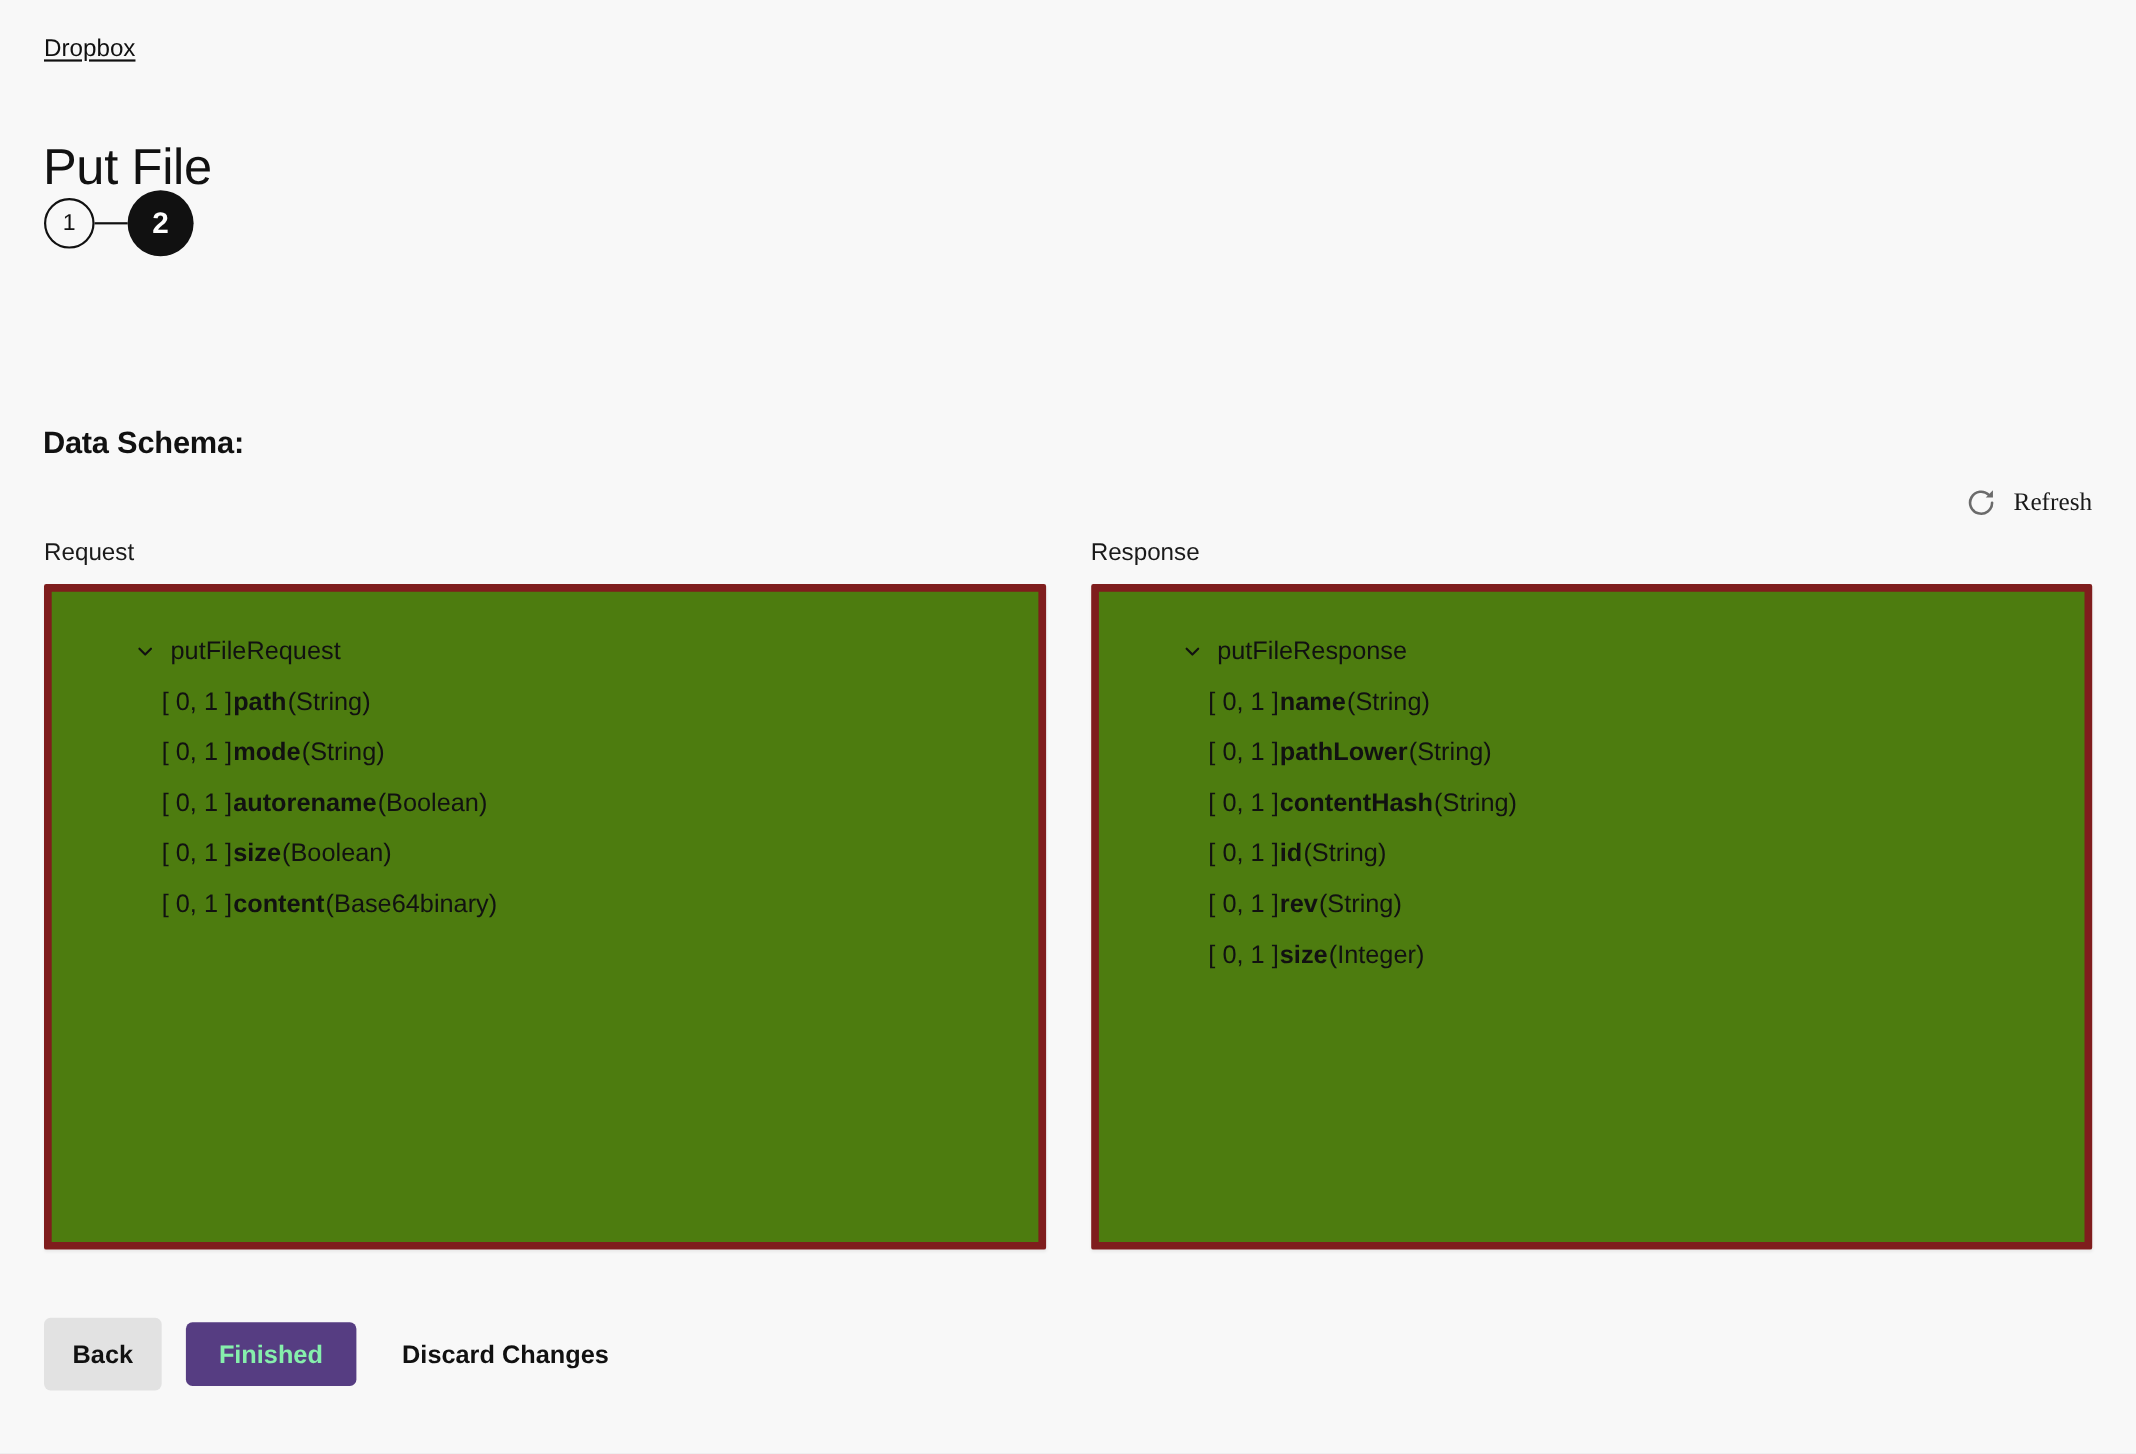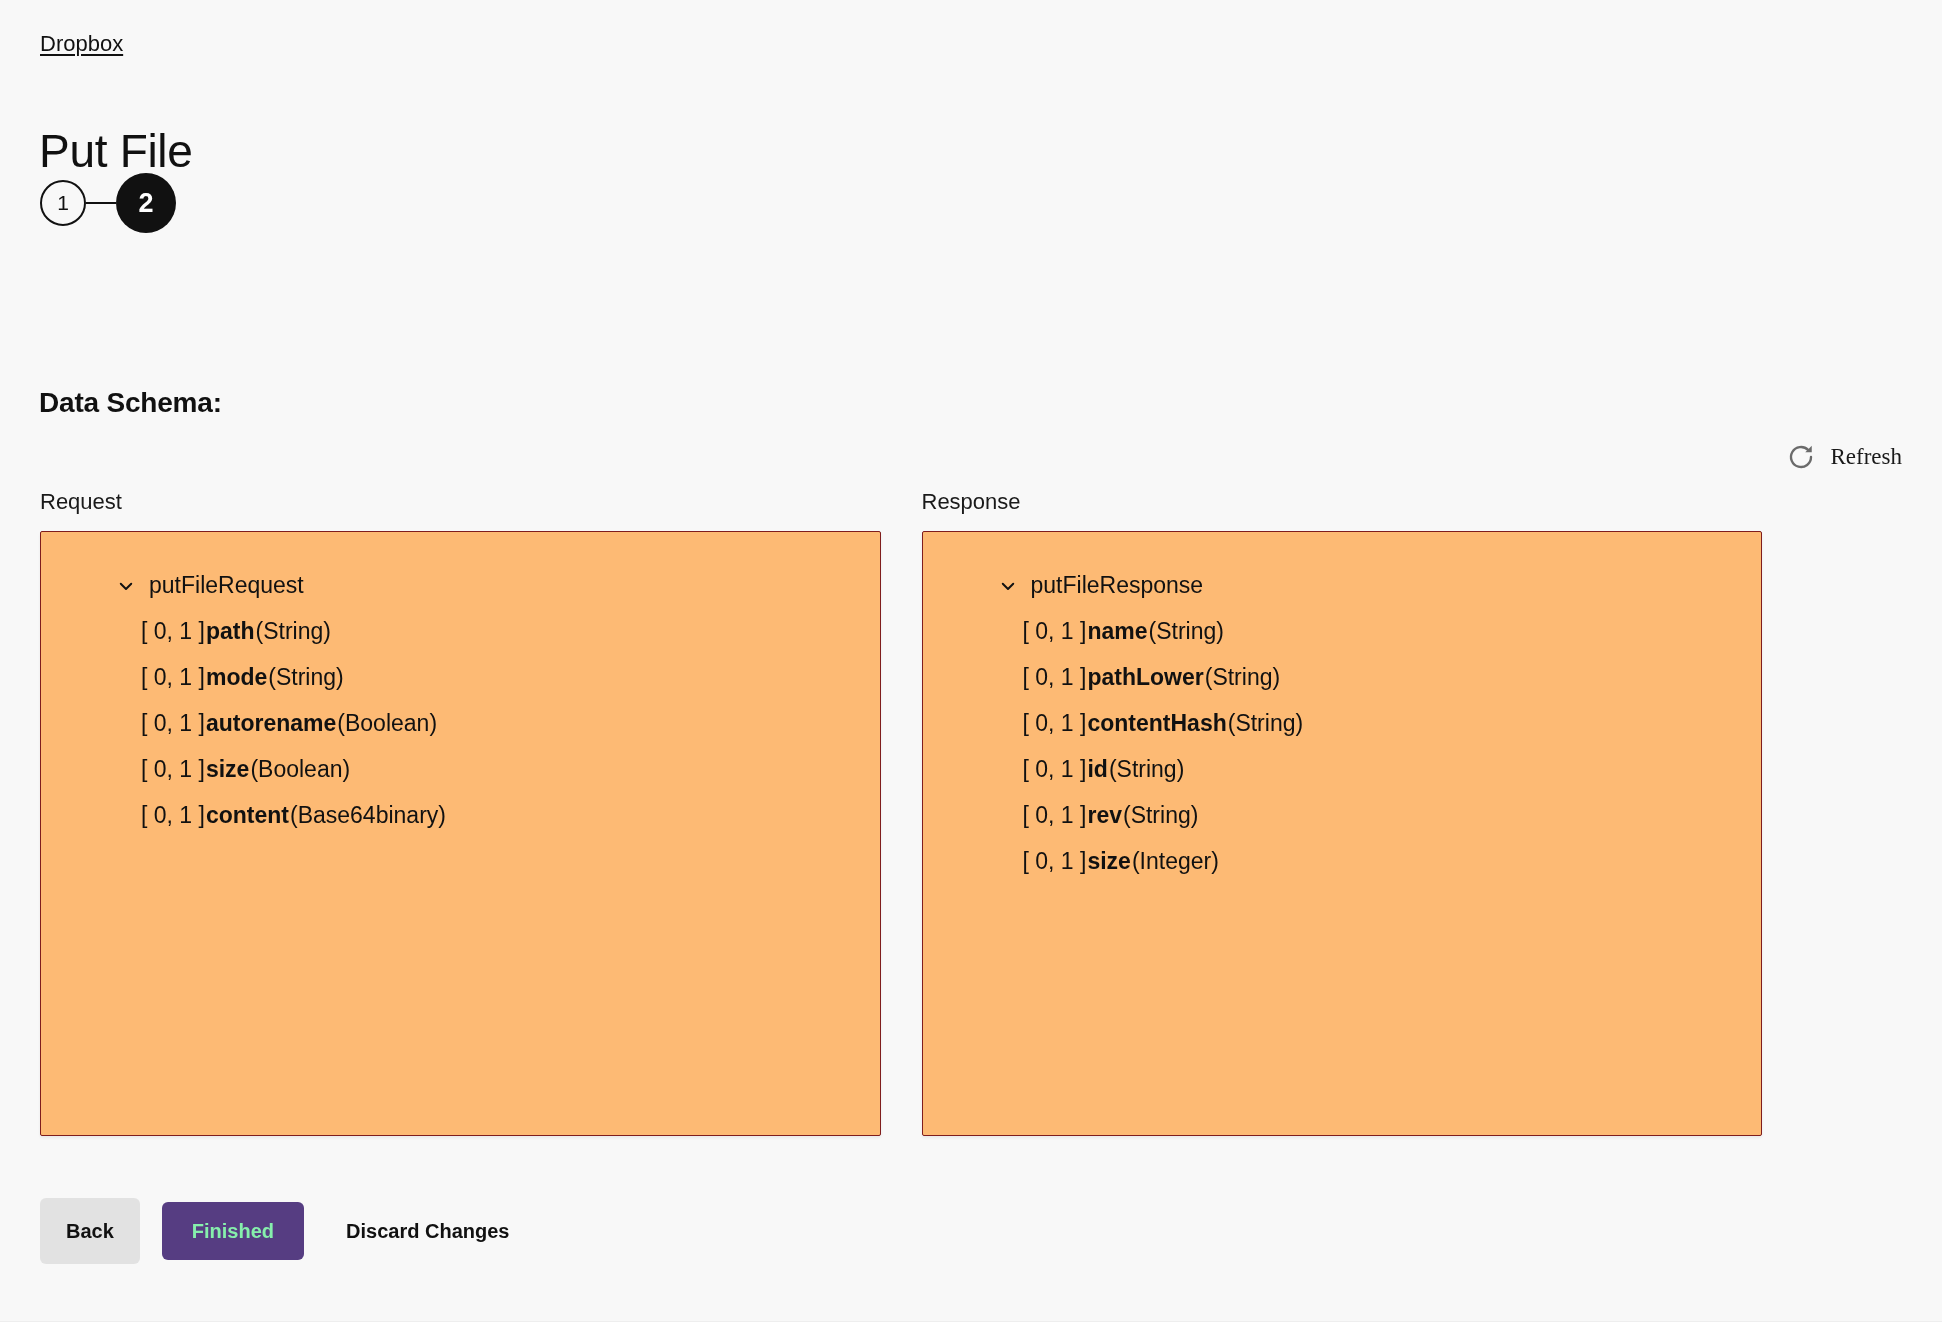--- a/index.html
+++ b/index.html
@@ -123,37 +123,37 @@
     color: #1a1a1a;
     font-weight: 400;
     font-family: Liberation Serif, serif;
   }
 
   
   .schema-row {
     position: absolute;
     left: 40px;
     top: 488px;
-    width: 1722px;
+    width: 1862px;
     display: flex;
     gap: 41px;
   }
   .schema-col { flex: 1 1 0; min-width: 0; }
 
   .col-label {
     font-size: 22px;
     line-height: 28px;
     color: #1a1a1a;
     font-weight: 400;
     margin-bottom: 15px;
   }
 
   .tree-panel {
-    background: #fdba74;
-    border: 1px solid #7f1d1d;
+    background: #4d7c0f;
+    border: 7px solid #7f1d1d;
     border-radius: 2px;
     height: 605px;
     padding: 30px 26px 20px 26px;
     box-shadow: 0 2px 3px rgba(0,0,0,0.06);
     overflow: hidden;
   }
 
   .tree-root {
     display: flex;
     align-items: center;
@@ -189,21 +189,21 @@
   .footer {
     position: absolute;
     left: 40px;
     bottom: 58px;
     display: flex;
     align-items: center;
     gap: 22px;
   }
   .btn {
     font-family: inherit;
-    font-size: 20px;
+    font-size: 23px;
     line-height: 28px;
     font-weight: 700;
     border: none;
     border-radius: 6px;
     cursor: pointer;
     padding: 19px 26px;
   }
   .btn-back { background: #e2e2e2; color: #111111; }
   .btn-finished { background: #563D82; color: #86efac; padding: 15px 30px; }
   .btn-discard {

